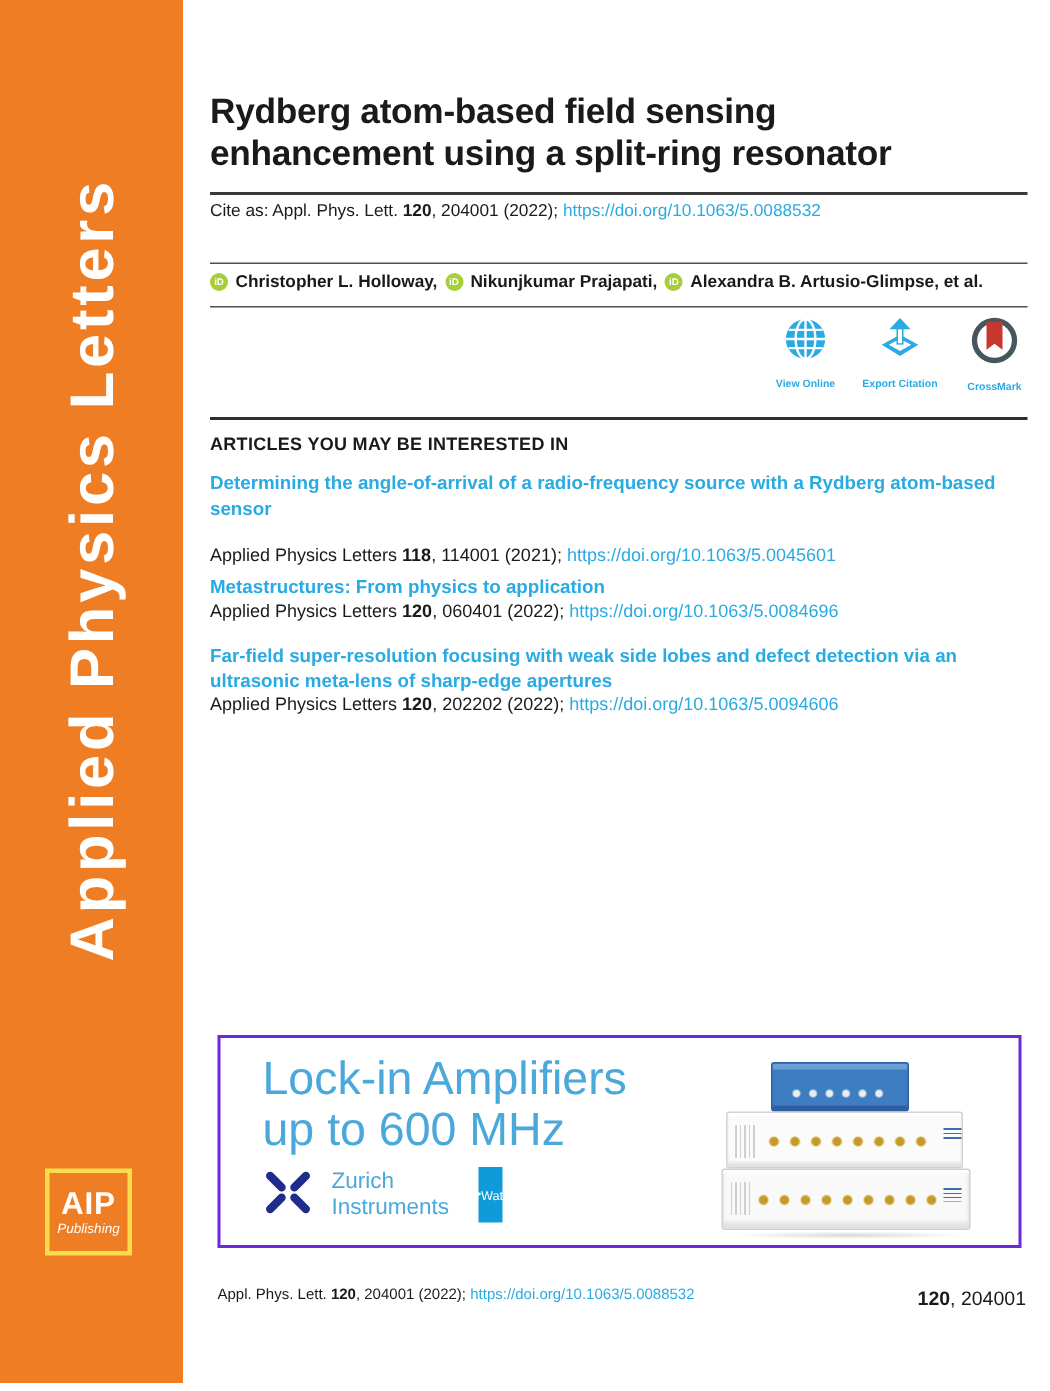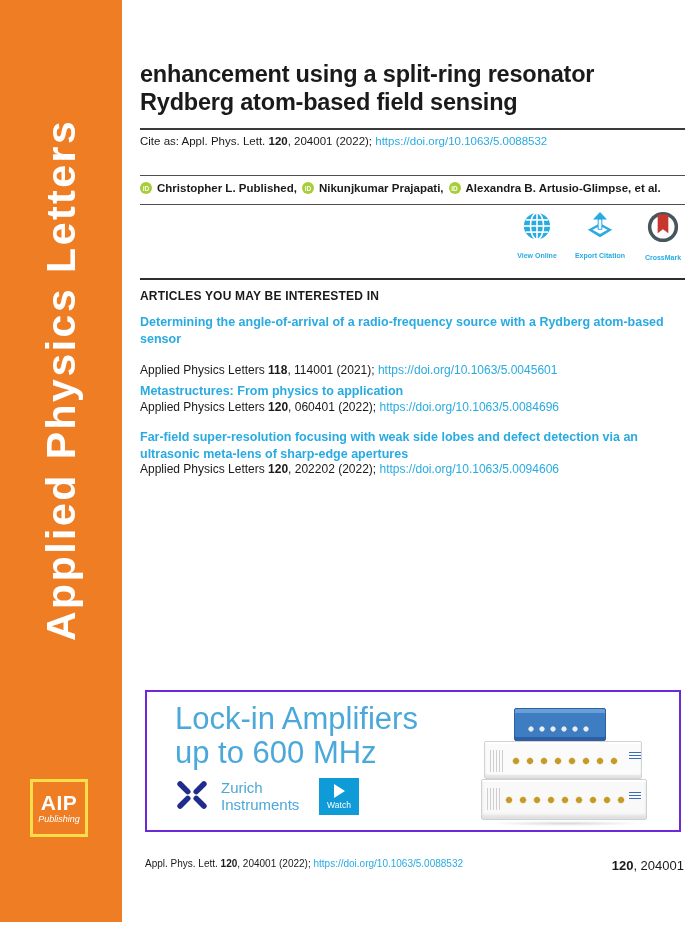--- a/index.html
+++ b/index.html
@@ -50,22 +50,22 @@
   .rel-meta  { position:absolute; left:140px; font-size:12px; color:#1A1A1A; }
   .t1 { top:314px; } .m1 { top:349px;margin-top:14px; }
   .t2 { top:383px; } .m2 { top:400px; }
   .t3 { top:429px; } .m3 { top:462px; }
 
   
   .ad { position:absolute; left:145px; top:690px; width:536px; height:142px; background:#ffffff; border:2px solid #6d28d9; cursor:pointer; }
   .ad-headline { position:absolute; left:28px; top:10px; font-size:31px; line-height:34px; color:#4BA8DA; }
   .zi-logo { position:absolute; left:27px; top:86px; }
   .zi-name { position:absolute; left:74px; top:87px; font-size:15px; line-height:17px; color:#4BA8DA; }
-  .watch-btn { position:absolute; left:172px; top:86px; width:40px; height:37px; background:#0F9BD7; color:#fff;
-               display:flex; flex-direction:column; align-items:center; justify-content:center; cursor:pointer; }
+  .watch-btn { position:absolute; left:172px; top:86px; width:16px; height:37px; background:#0F9BD7; color:#fff;
+               display:flex; flex-direction:row; align-items:center; justify-content:center; cursor:pointer; }
   .watch-btn .tri { width:0; height:0; border-left:11px solid #fff; border-top:7px solid transparent; border-bottom:7px solid transparent; margin-bottom:2px; }
   .watch-btn .wl { font-size:8.5px; }
 
   .instruments { position:absolute; left:330px; top:10px; width:178px; height:122px; }
   .instr { position:absolute; border-radius:2px; }
   .instr-top { left:37px; top:6px; width:92px; height:33px; background:#3F7DC2; border:1px solid #2E5FA3; box-shadow:inset 0 4px 0 #6AA0D8, inset 0 -3px 0 #2E5FA3; }
   .instr-top::after { content:""; position:absolute; left:12px; top:16px; width:66px; height:9px;
       background-image:radial-gradient(circle at 4px 4px, #E8EEF5 2px, #9AB6D6 2.6px, transparent 3px); background-size:11px 9px; }
   .instr-mid { left:7px; top:39px; width:158px; height:38px; background:#FBFBFB; border:1px solid #D3D3D3; box-shadow:inset 0 2px 0 #fff, inset 0 -3px 2px #E2E2E2; }
   .instr-bot { left:4px; top:77px; width:166px; height:41px; background:#F9F9F9; border:1px solid #D0D0D0; box-shadow:inset 0 2px 0 #fff, inset 0 -4px 3px #E0E0E0; }
@@ -91,33 +91,33 @@
 
   <div class="sidebar">
     <div class="journal-vert">Applied Physics Letters</div>
     <div class="aip-logo">
       <div class="l1">AIP</div>
       <div class="l2">Publishing</div>
     </div>
   </div>
 
   <div class="title">
+    <div>Rydberg atom-based field sensing</div>
     <div>enhancement using a split-ring resonator</div>
-    <div>Rydberg atom-based field sensing</div>
   </div>
 
   <div class="rule rule1"></div>
 
   <div class="cite-line"><span>Cite as: Appl. Phys. Lett. </span><b>120</b><span>, 204001 (2022); </span><a class="link">https://doi.org/10.1063/5.0088532</a></div>
 
   <div class="rule rule2"></div>
 
   <div class="authors">
     <span class="orcid">iD</span>
-    <span>Christopher L. Published,</span>
+    <span>Christopher L. Holloway,</span>
     <span class="orcid">iD</span>
     <span>Nikunjkumar Prajapati,</span>
     <span class="orcid">iD</span>
     <span>Alexandra B. Artusio-Glimpse, et al.</span>
   </div>
 
   <div class="rule rule3"></div>
 
   <div class="action action-view">
     <span>

